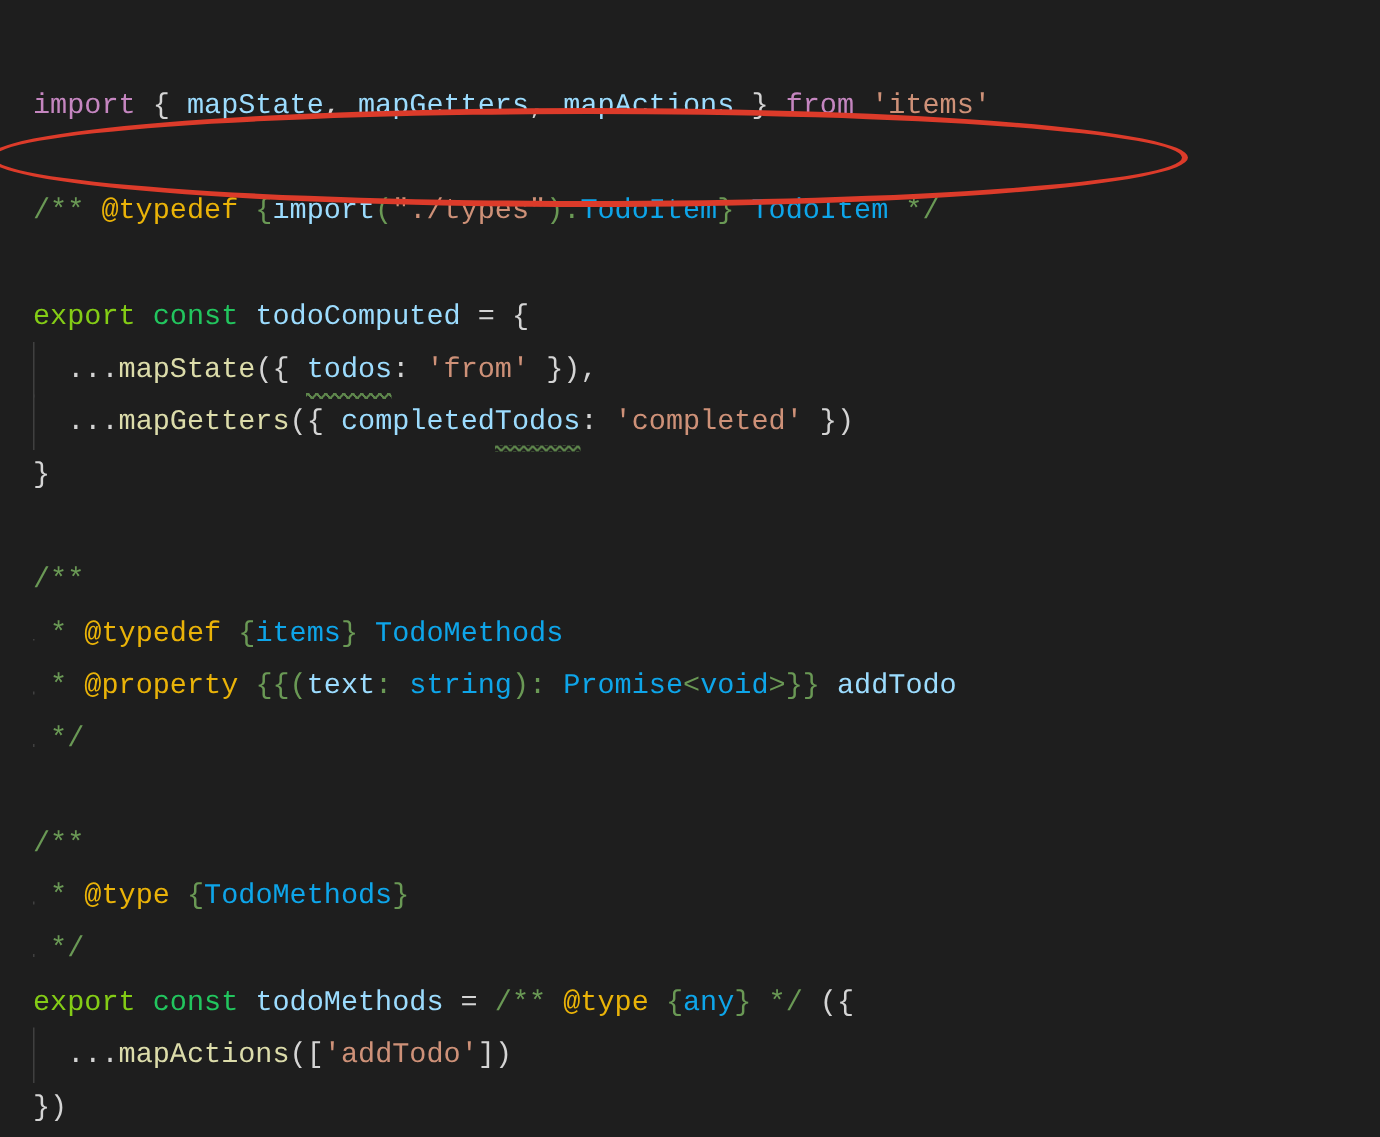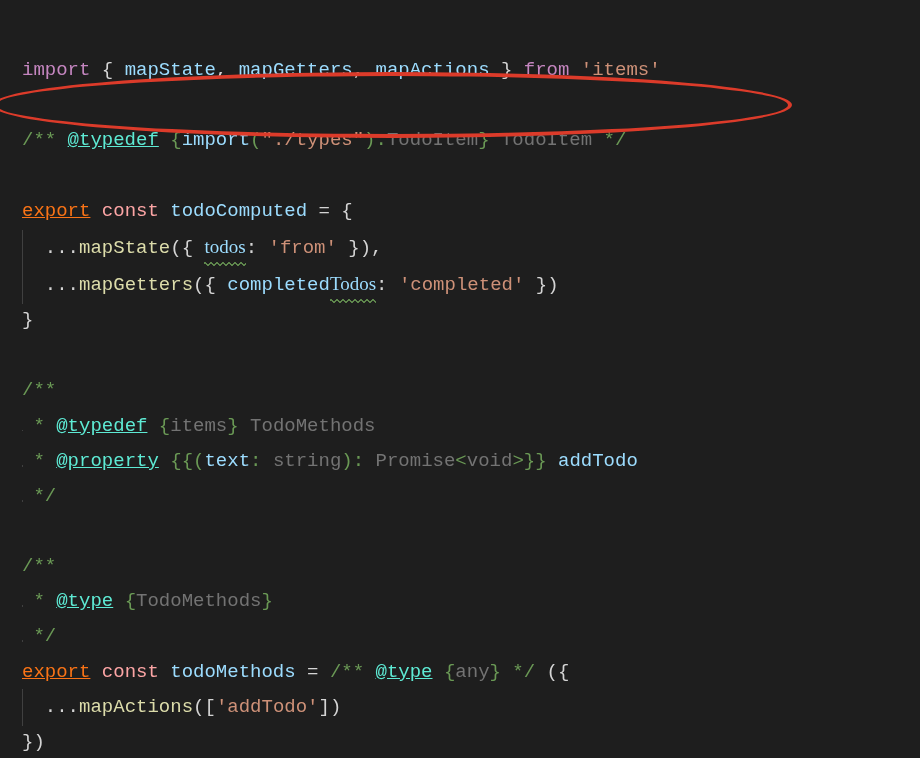--- a/index.html
+++ b/index.html
@@ -14,49 +14,48 @@
     height: 758px;
     overflow: hidden;
     position: relative;
   }
   .code {
     white-space: pre;
     position: relative;
     z-index: 2;
   }
   .kw-import { color: #c586c0; }
-  .kw-export { color: #f97316; text-decoration: underline; }
-  .kw-const  { color: #fca5a5; }
+  .kw-export { color: #84cc16; }
+  .kw-const  { color: #22c55e; }
   .kw-from   { color: #c586c0; text-align: center; }
   .var       { color: #9cdcfe; }
   .func      { color: #dcdcaa; }
   .str       { color: #ce9178; }
   .punct     { color: #d4d4d4; }
   .comment   { color: #6a9955; }
-  .tag       { color: #5eead4; text-decoration: underline; }
-  .type      { color: #737373; }
+  .tag       { color: #eab308; }
+  .type      { color: #0ea5e9; }
   .brace     { color: #d4d4d4; }
   .spread    { color: #d4d4d4; }
   .indent-bar {
     display: inline-block;
     position: relative;
   }
   .indent-bar::before {
     content: "";
     position: absolute;
     left: 0;
     top: -0.05em;
     bottom: -0.05em;
     width: 1px;
     background: #404040;
   }
   .squiggle {
     position: relative;
     display: inline-block;
-    font-family: Liberation Serif, serif;
   }
   .squiggle::after {
     content: "";
     position: absolute;
     left: 0; right: 0;
     bottom: -2px;
     height: 4px;
     background-image:
       linear-gradient(45deg, transparent 40%, #6a9955 40%, #6a9955 60%, transparent 60%),
       linear-gradient(-45deg, transparent 40%, #6a9955 40%, #6a9955 60%, transparent 60%);

